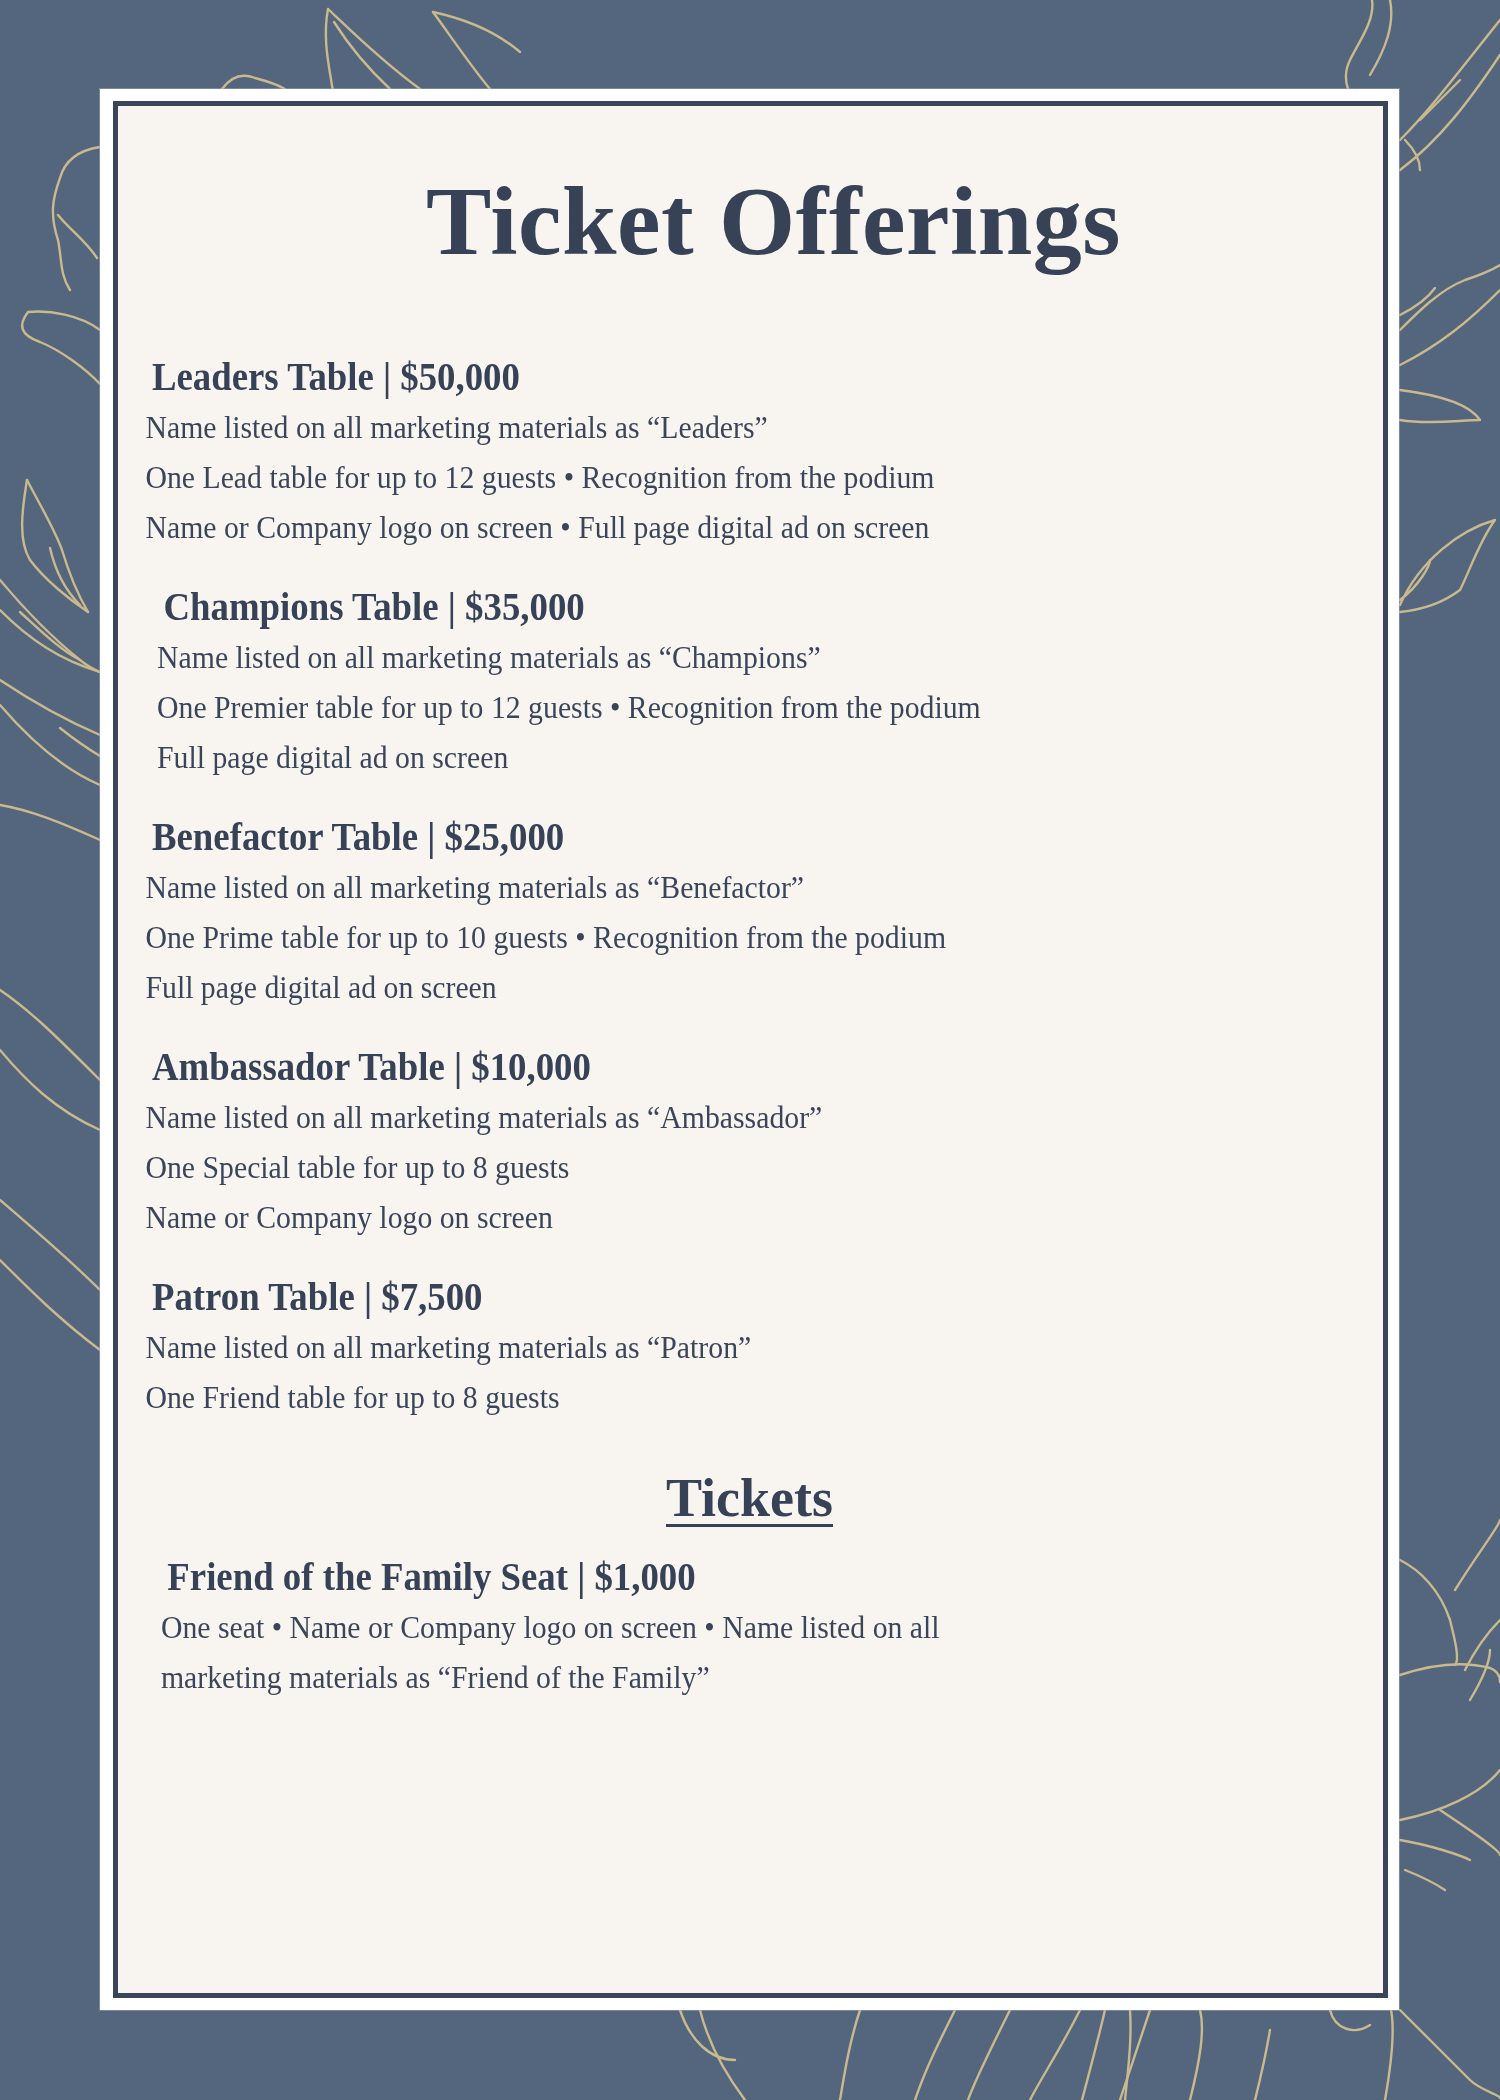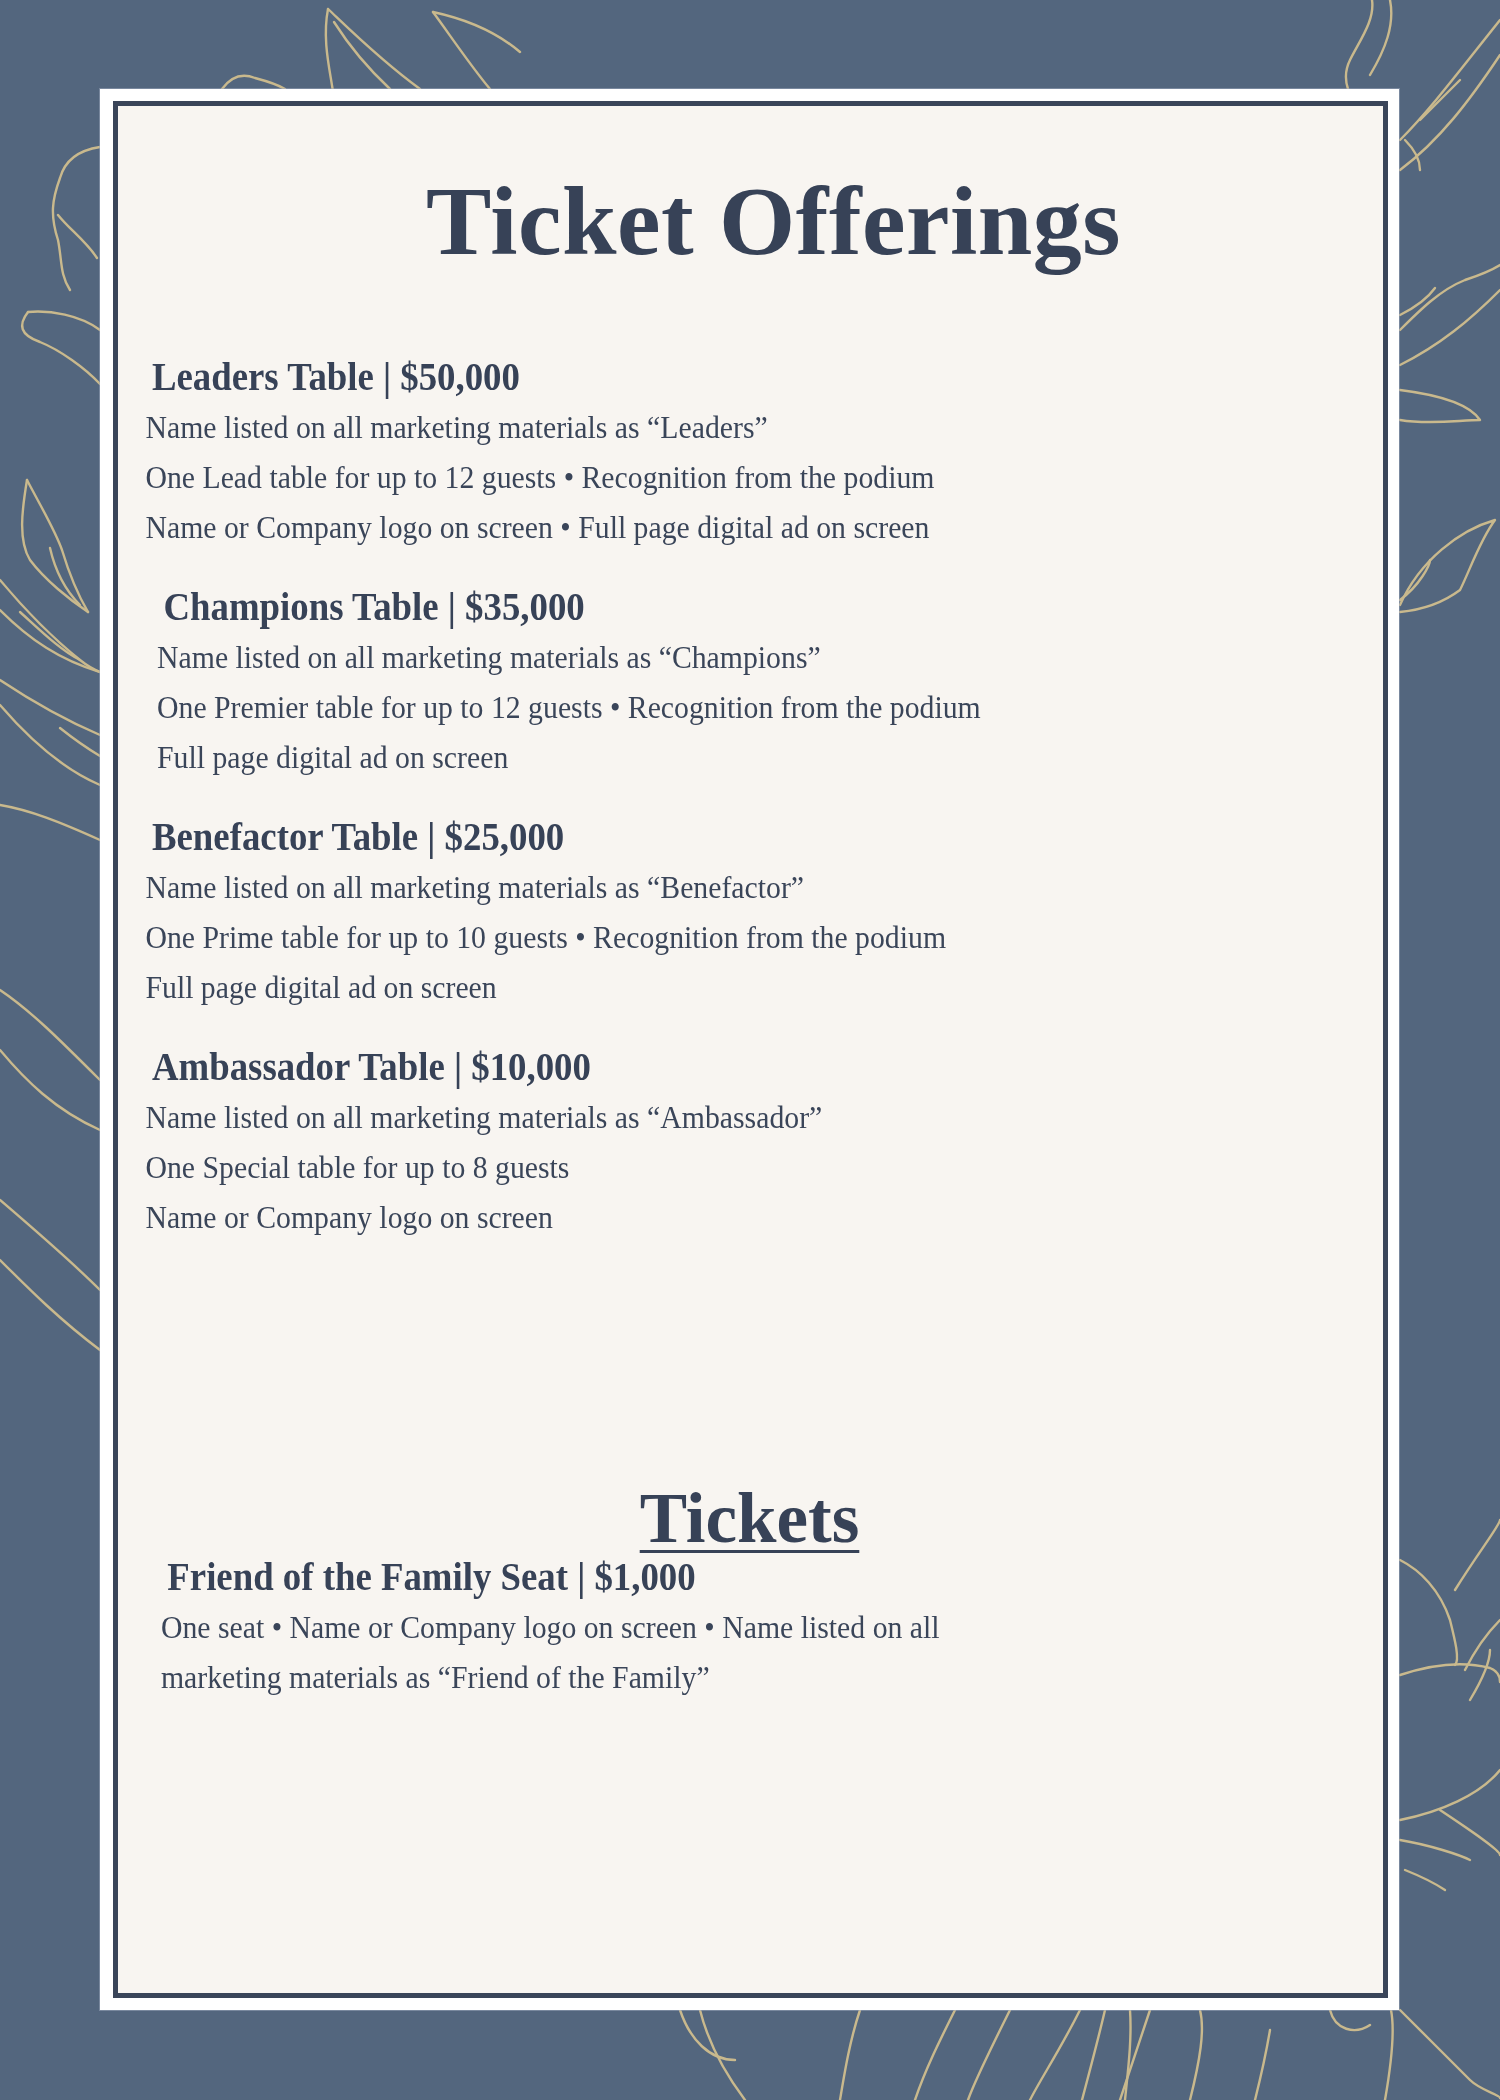--- a/index.html
+++ b/index.html
@@ -79,23 +79,23 @@
       color: #3a4559;
       transform: scaleX(0.93);
       white-space: nowrap;
     }
     .tier-line.tight {
       line-height: 46px;
     }
     .section-heading {
       position: absolute;
       left: 0; right: 0;
-      margin: 16px;
+      margin: 4px;
       text-align: center;
-      font-size: 71px;
+      font-size: 54px;
       font-weight: bold;
       line-height: 1;
       color: #374257;
     }
     .section-heading span {
       text-decoration: underline;
       text-decoration-thickness: 3px;
       text-underline-offset: 8px;
     }
   </style>
@@ -195,20 +195,25 @@
     <p class="tier-line">Full page digital ad on screen</p>
   </div>
 
   <div class="tier" style="top:953px;">
     <p class="tier-heading">Ambassador Table | $10,000</p>
     <p class="tier-line">Name listed on all marketing materials as “Ambassador”</p>
     <p class="tier-line">One Special table for up to 8 guests</p>
     <p class="tier-line">Name or Company logo on screen</p>
   </div>
 
+  <div class="tier" style="top:1183px;">
+    <p class="tier-heading">Patron Table | $7,500</p>
+    <p class="tier-line">Name listed on all marketing materials as “Patron”</p>
+    <p class="tier-line">One Friend table for up to 8 guests</p>
+  </div>
 
   <h2 class="section-heading" style="top:1378px;">
     <span>Tickets</span>
   </h2>
 
   <div class="tier" style="top:1463px;margin-left:16px;">
     <p class="tier-heading">Friend of the Family Seat | $1,000</p>
     <p class="tier-line">One seat • Name or Company logo on screen • Name listed on all</p>
     <p class="tier-line">marketing materials as “Friend of the Family”</p>
   </div>

